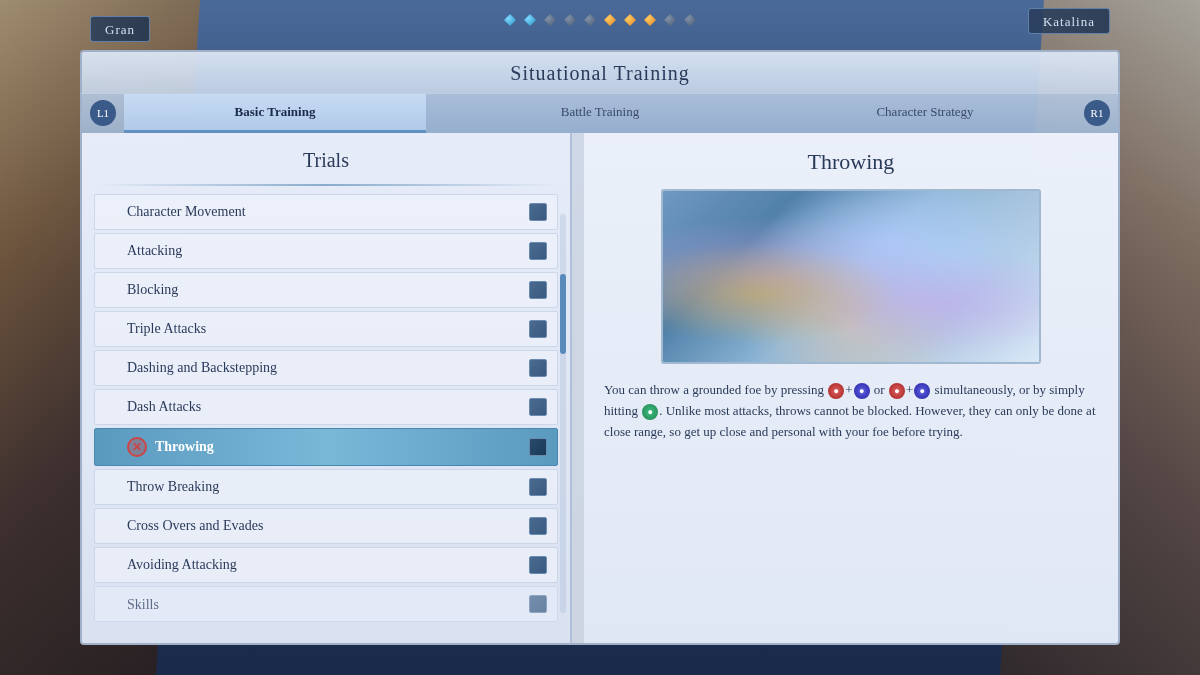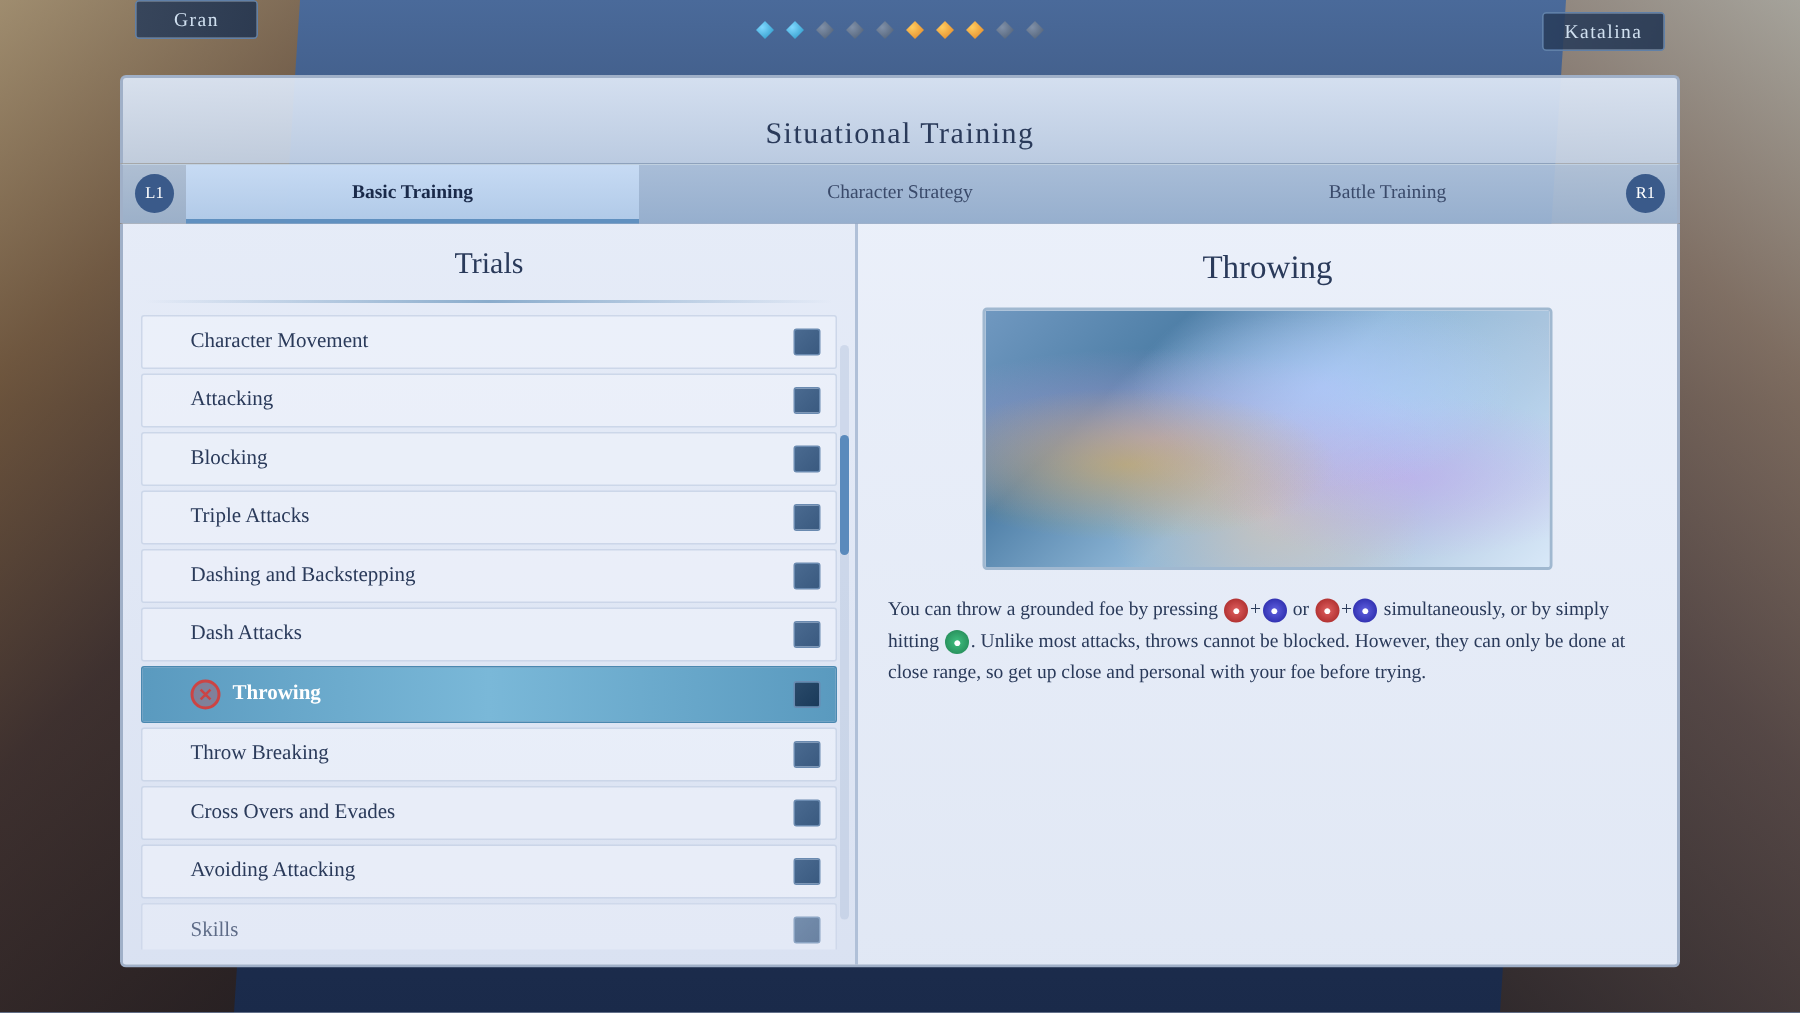--- a/index.html
+++ b/index.html
@@ -50,21 +50,21 @@
       left: 80px;
       right: 80px;
       bottom: 30px;
       z-index: 10;
       display: flex;
       flex-direction: column;
     }
 
     .title-bar {
       text-align: center;
-      padding: 26px 0 8px;
+      padding: 10px 0 8px;
       background: linear-gradient(180deg, rgba(220,230,245,0.95) 0%, rgba(200,215,235,0.9) 100%);
       border: 2px solid #a0b0c8;
       border-bottom: none;
       border-radius: 4px 4px 0 0;
     }
 
     .title-text {
       font-size: 20px;
       color: #2a3a5a;
       font-weight: normal;
@@ -123,21 +123,21 @@
     }
 
     .content-area {
       display: flex;
       flex: 1;
       background: rgba(220,228,240,0.92);
       border: 2px solid #a0b0c8;
       border-top: none;
       border-radius: 0 0 4px 4px;
       overflow: hidden;
-      gap: 0;
+      gap: 12px;
     }
 
     
     .left-panel {
       width: 490px;
       flex-shrink: 0;
       background: linear-gradient(180deg, rgba(230,236,248,0.98) 0%, rgba(218,226,242,0.98) 100%);
       border-right: 2px solid #b0c0d8;
       display: flex;
       flex-direction: column;
@@ -337,25 +337,25 @@
       background: radial-gradient(circle at 35% 35%, #ffcc60, #e08020);
     }
 
     .gem.inactive {
       background: radial-gradient(circle at 35% 35%, #8090a8, #4a5a70);
     }
 
     
     .name-tag-left {
       position: absolute;
-      top: 0;
+      top: 16px;
       left: 90px;
       background: linear-gradient(90deg, rgba(40,60,90,0.85), rgba(30,50,80,0.85));
       border: 1px solid #6080a8;
-      padding: 3px 25px;
+      padding: 3px 14px;
       border-radius: 3px;
       z-index: 15;
     }
 
     .name-tag-right {
       position: absolute;
       top: 8px;
       right: 90px;
       background: linear-gradient(90deg, rgba(40,60,90,0.85), rgba(30,50,80,0.85));
       border: 1px solid #6080a8;
@@ -401,22 +401,22 @@
 <div class="main-container">
 
   <div class="title-bar">
     <span class="title-text">Situational Training</span>
   </div>
 
   <div class="tabs-bar">
     <div class="tab-btn-l">L1</div>
     <div class="tabs-list">
       <div class="tab-item active">Basic Training</div>
+      <div class="tab-item">Battle Training</div>
       <div class="tab-item">Character Strategy</div>
-      <div class="tab-item">Battle Training</div>
     </div>
     <div class="tab-btn-r">R1</div>
   </div>
 
   <div class="content-area">
 
     <div class="left-panel">
       <div class="trials-heading">Trials</div>
       <div class="divider-line"></div>
       <div class="trials-list" style="position:relative;">

